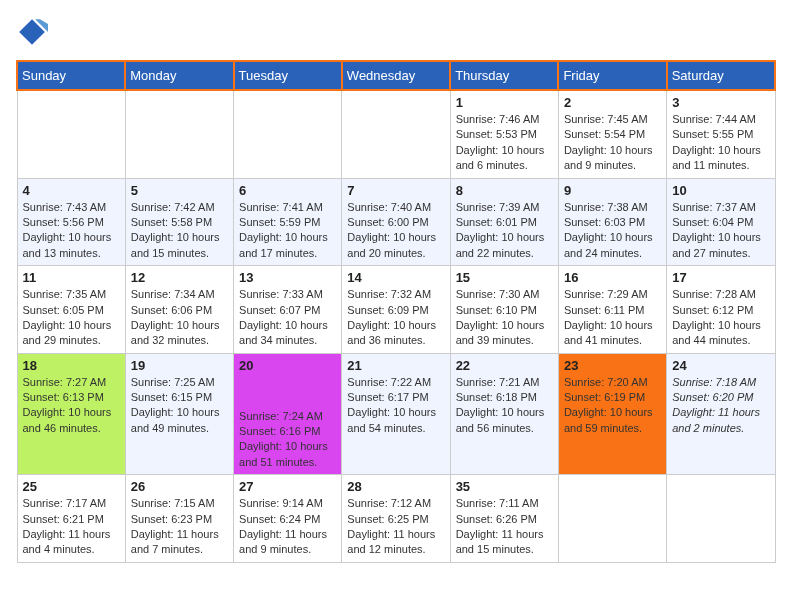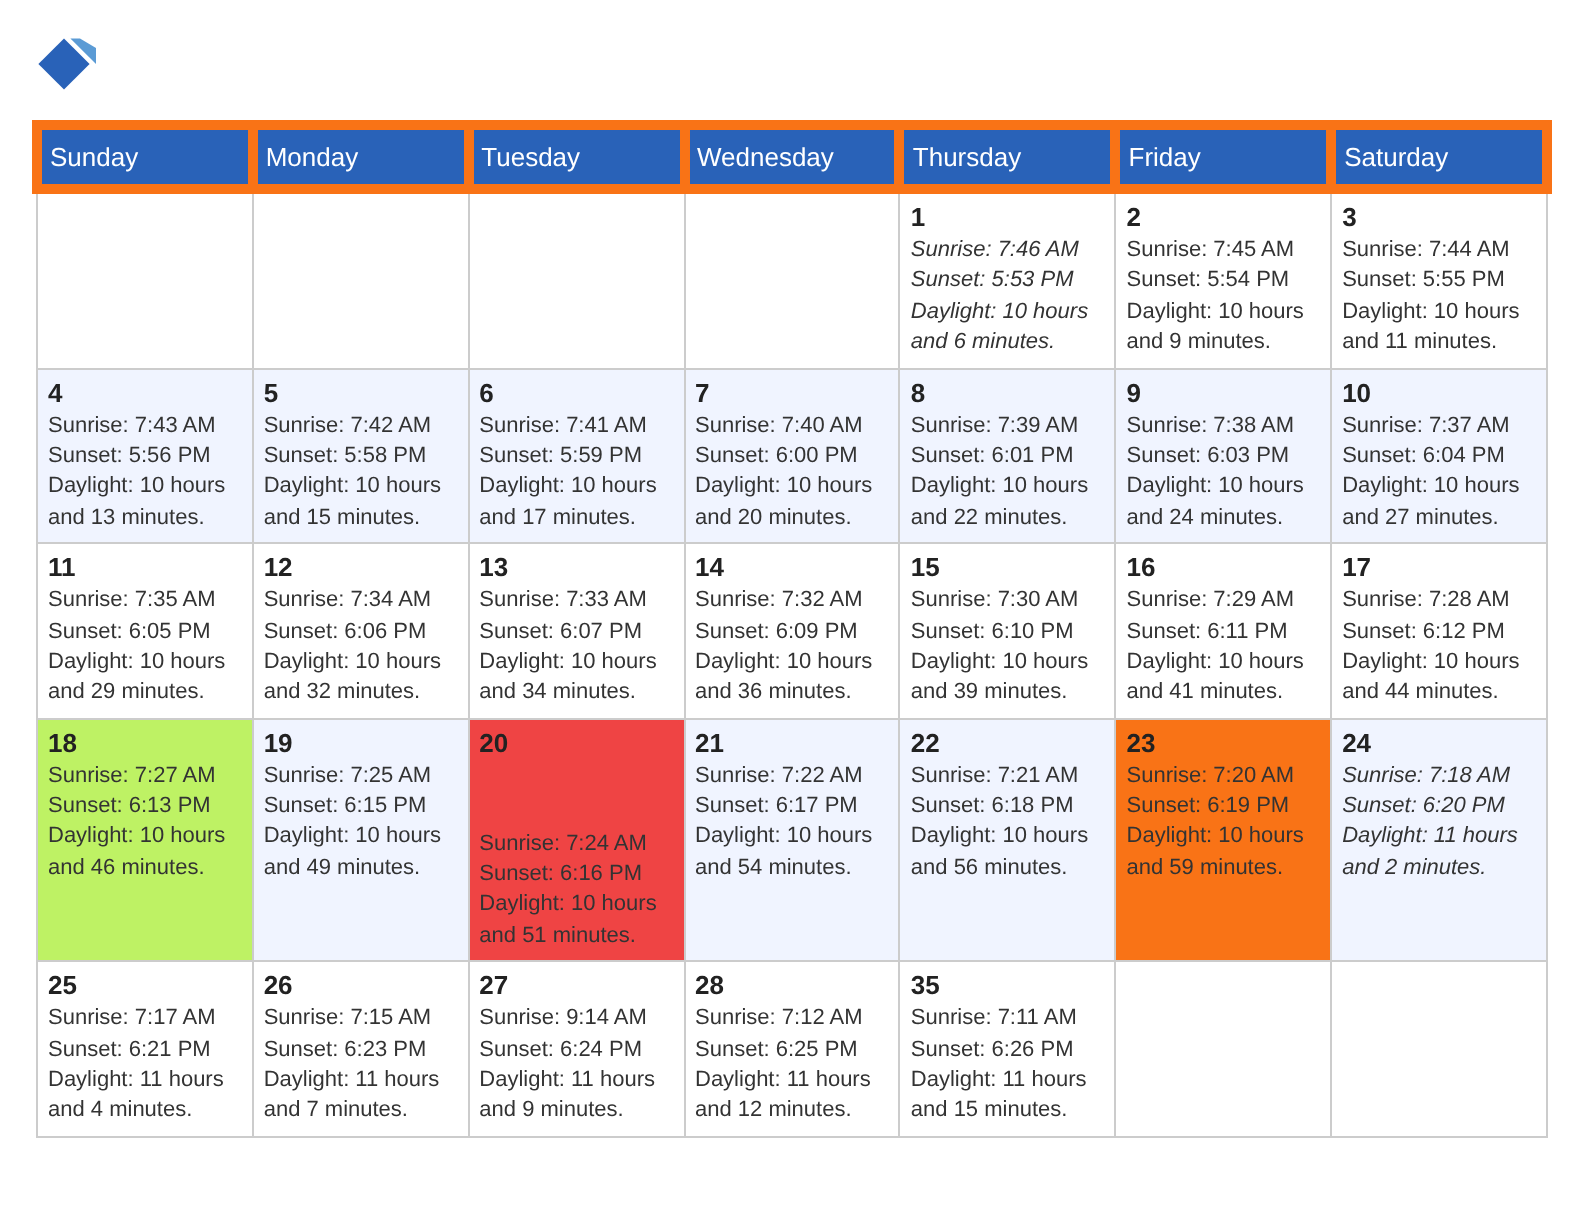--- a/index.html
+++ b/index.html
@@ -51,21 +51,21 @@
       border-collapse: collapse;
       font-size: 11px;
     }
     .calendar th {
       background: #2962b8;
       color: #fff;
       padding: 6px 4px;
       text-align: left;
       font-size: 13px;
       font-weight: normal;
-      border: 5px solid #f97316;
+      border: 2px solid #f97316;
     }
     .calendar td {
       border: 1px solid #ccc;
       vertical-align: top;
       padding: 4px 5px;
       width: 108px;
       min-height: 70px;
       background: #fff;
     }
     .calendar tr:nth-child(even) td {
@@ -118,21 +118,21 @@
       </tr>
   </thead>
   <tbody id="calendar-body">
   <tr>
         <td class="empty-cell"></td>
         <td class="empty-cell"></td>
         <td class="empty-cell"></td>
         <td class="empty-cell"></td>
         <td>
           <div class="day-number">1</div>
-          <div class="day-info" style="white-space: pre-line; font-style: italic;">Sunrise: 7:46 AM
+          <div class="day-info" style="white-space: pre-line;">Sunrise: 7:46 AM
 Sunset: 5:53 PM
 Daylight: 10 hours
 and 6 minutes.</div>
         </td>
         <td>
           <div class="day-number">2</div>
           <div class="day-info" style="white-space: pre-line;">Sunrise: 7:45 AM
 Sunset: 5:54 PM
 Daylight: 10 hours
 and 9 minutes.</div>
@@ -255,21 +255,21 @@
 Daylight: 10 hours
 and 46 minutes.</div>
         </td>
         <td style="background: rgb(240, 244, 255);">
           <div class="day-number">19</div>
           <div class="day-info" style="white-space: pre-line;">Sunrise: 7:25 AM
 Sunset: 6:15 PM
 Daylight: 10 hours
 and 49 minutes.</div>
         </td>
-        <td style="background: #ef4444;">
+        <td style="background: #d946ef;">
           <div class="day-number">20</div>
           <div class="day-info" style="white-space: pre-line; margin-top: 36px;">Sunrise: 7:24 AM
 Sunset: 6:16 PM
 Daylight: 10 hours
 and 51 minutes.</div>
         </td>
         <td style="background: rgb(240, 244, 255);">
           <div class="day-number">21</div>
           <div class="day-info" style="white-space: pre-line;">Sunrise: 7:22 AM
 Sunset: 6:17 PM

